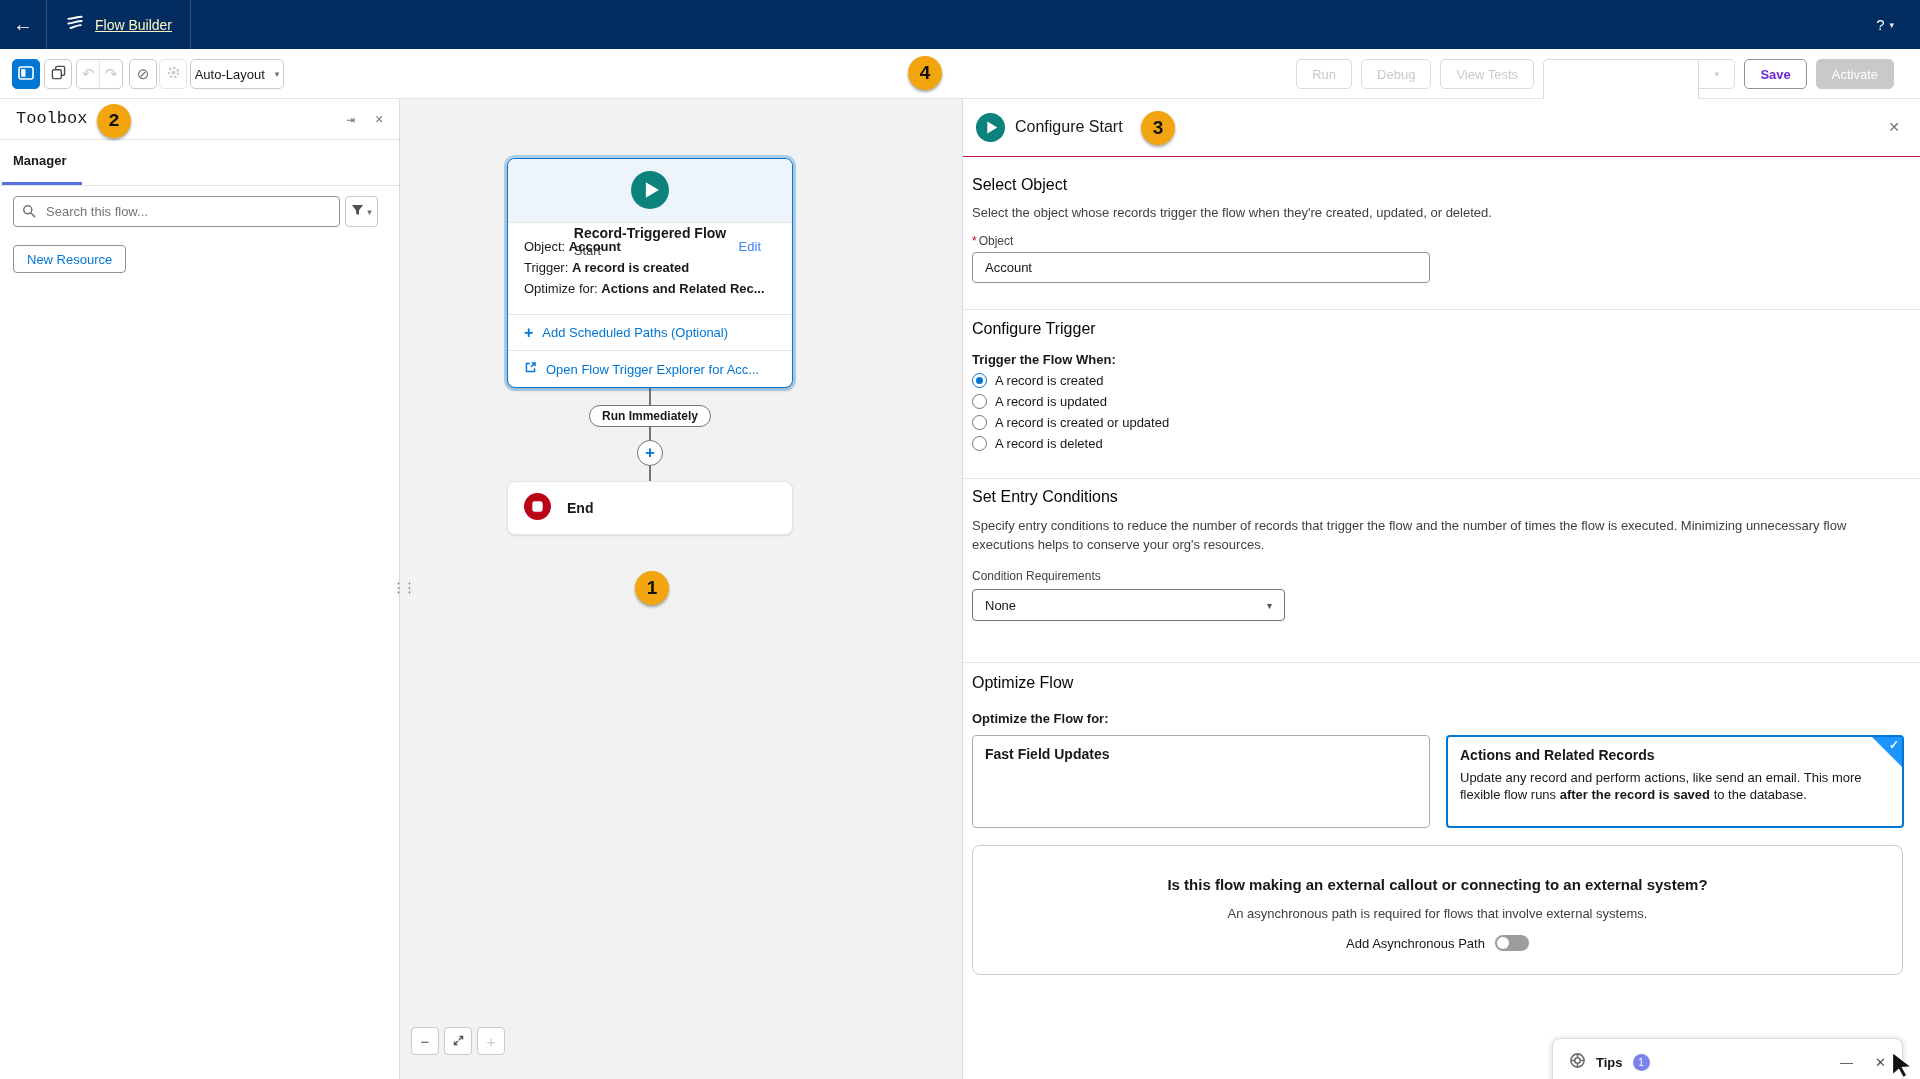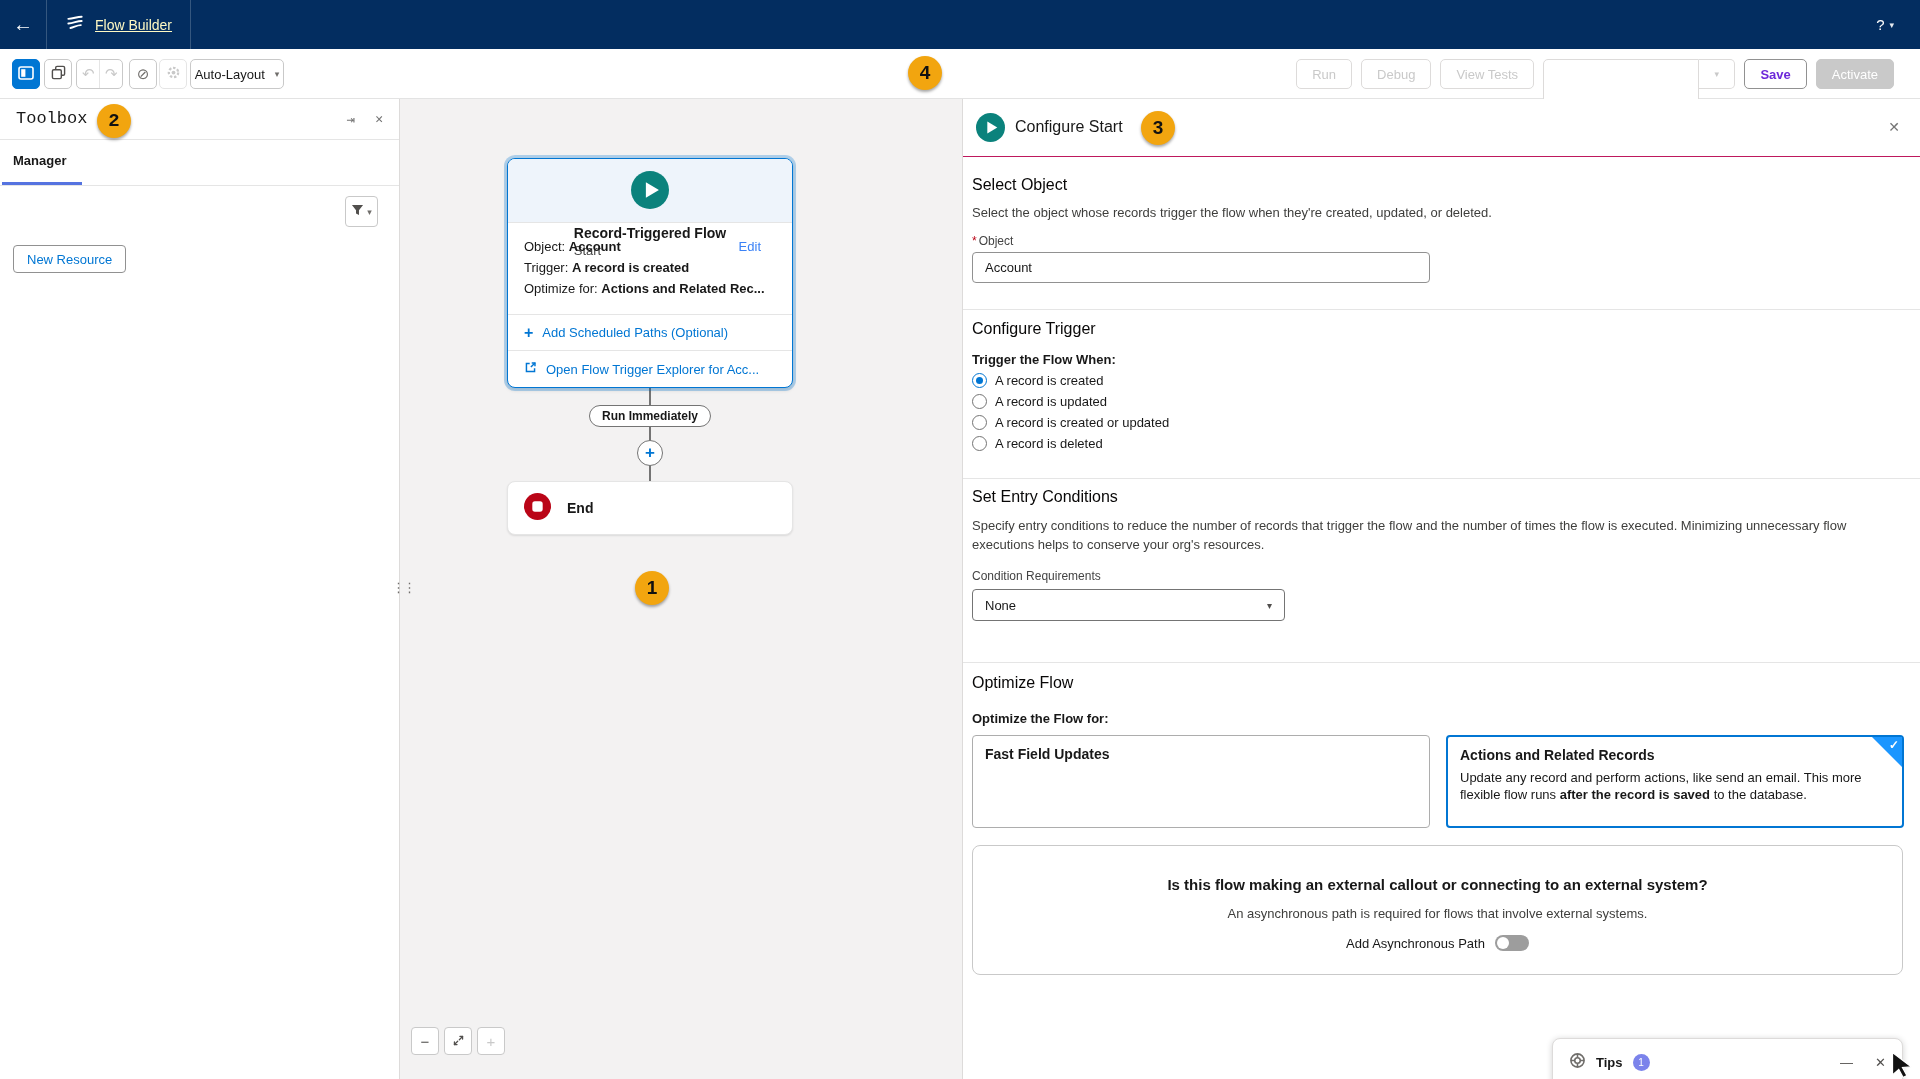--- a/index.html
+++ b/index.html
@@ -251,20 +251,29 @@
         <div class="badge-num" style="left:97px;top:5px;">
           <span>2</span>
         </div>
         <span class="panel-pin">⇥</span>
         <span class="panel-close-l">✕</span>
       </div>
       <div class="manager-row">
         <span class="manager-tab">Manager</span>
         <span class="manager-underline"></span>
       </div>
+      <div class="search-input-wrap">
+        <input class="search-input" type="text" placeholder="Search this flow..." style="">
+        <span class="search-ic">
+          <svg width="14" height="14" viewBox="0 0 16 16">
+              <circle cx="6.6" cy="6.6" r="4.6" fill="none" stroke="#747474" stroke-width="1.7"></circle>
+              <path d="M10.2 10.2 L14.4 14.4" stroke="#747474" stroke-width="1.7" stroke-linecap="round"></path>
+            </svg>
+        </span>
+      </div>
       <button class="filter-btn">
         <span>
           <svg width="13" height="12" viewBox="0 0 14 13">
               <path d="M1 1 H13 L8.6 6.8 V12 L5.4 10.2 V6.8 Z" fill="#514f4d"></path>
             </svg>
         </span>
         <span class="dd-caret">▾</span>
       </button>
       <button class="new-resource">
         <span>New Resource</span>

